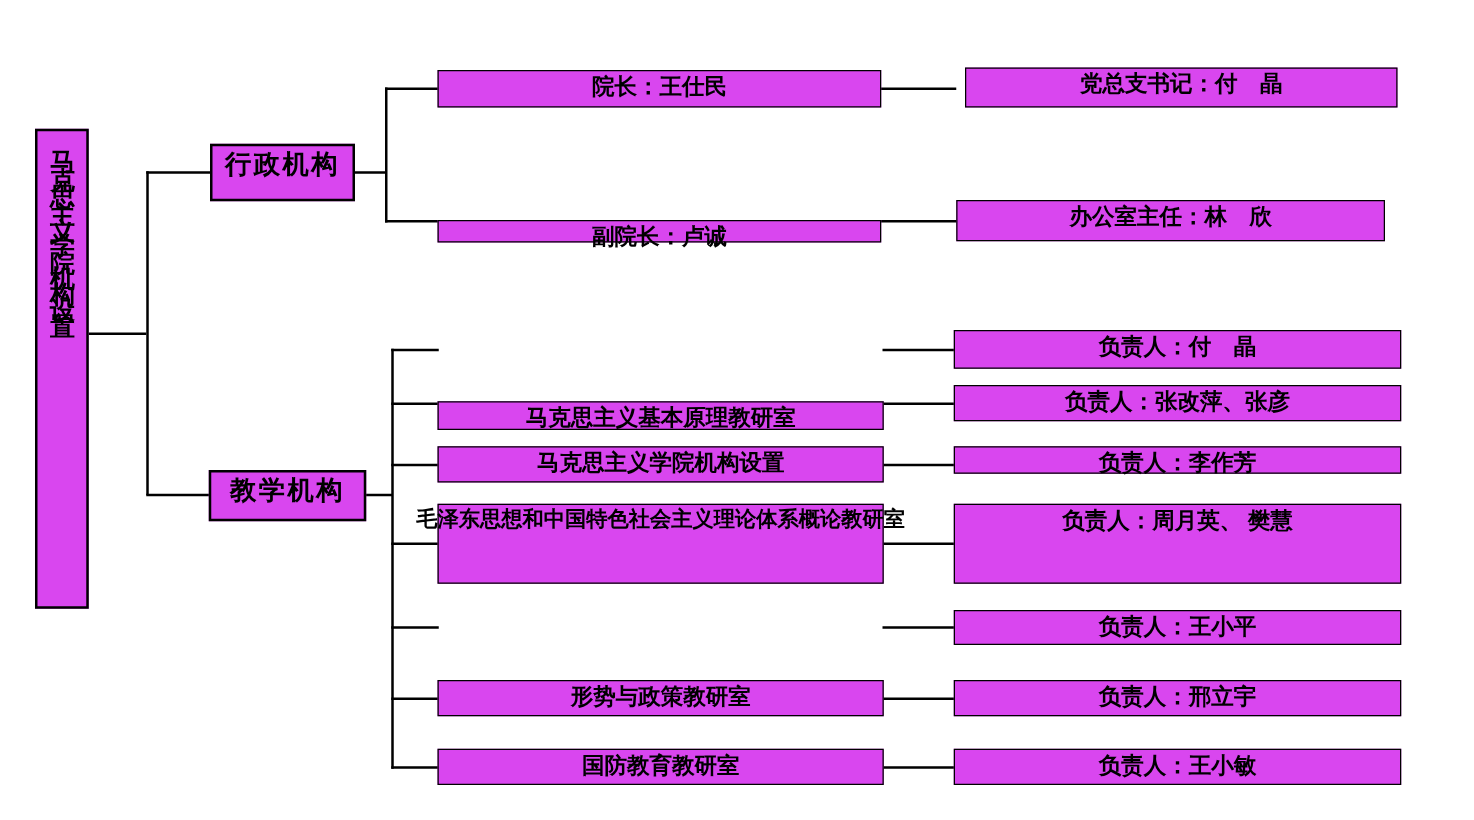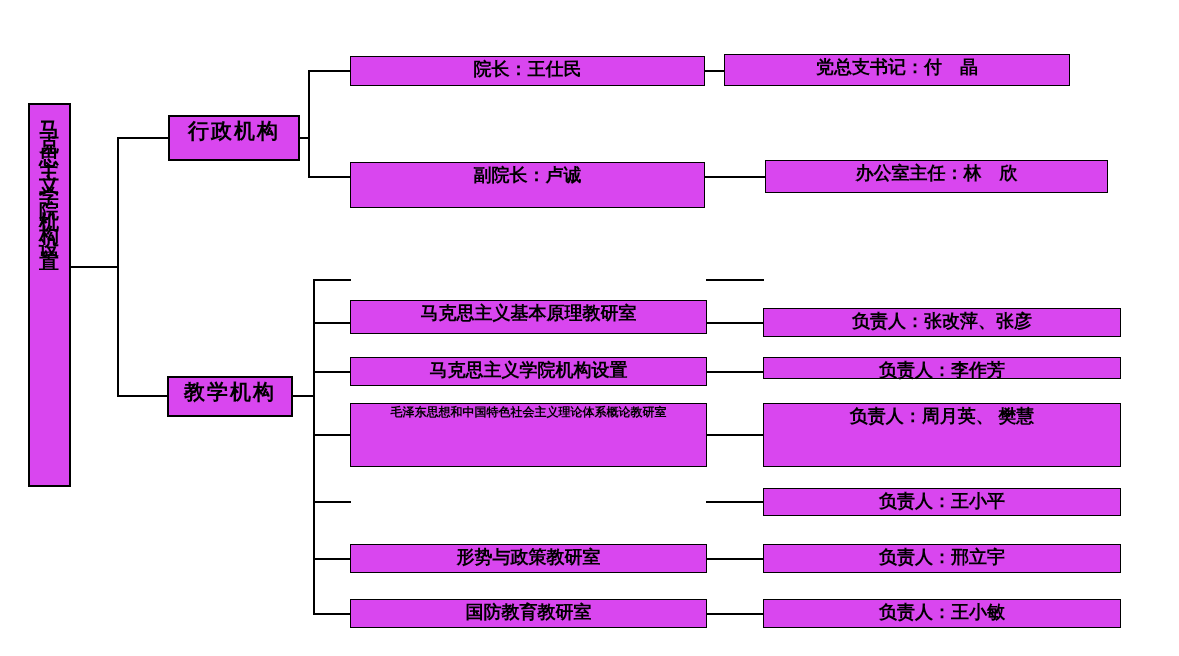--- a/index.html
+++ b/index.html
@@ -19,21 +19,21 @@
     background: #d946ef;
     display: flex;
     align-items: flex-start;
     justify-content: center;
     font-weight: bold;
     white-space: nowrap;
     z-index: 2;
   }
   .rowbox { border-width: 1.5px; font-size: 18px; }
   .branch { font-size: 21px; letter-spacing: 2px; }
-  .small  { font-size: 12px; }
+  .small  { font-size: 17px; }
   .hl, .vl { position: absolute; background: #000000; z-index: 1; }
   .hl { height: 1.5px; }
   .vl { width: 1.5px; }
   .vtext {
     writing-mode: vertical-rl;
     text-orientation: upright;
     font-size: 20px;
     font-weight: bold;
     letter-spacing: 13px;
     line-height: 1;
@@ -70,56 +70,59 @@
   <div class="hl" style="left:706px;top:371px;width:58px"></div>
   <div class="hl" style="left:706px;top:434px;width:58px"></div>
   <div class="hl" style="left:706px;top:501px;width:58px"></div>
   <div class="hl" style="left:706px;top:558px;width:58px"></div>
   <div class="hl" style="left:706px;top:613px;width:58px"></div>
 
   <div class="box" style="left:28px;top:103px;width:43px;height:384px">
     <span class="vtext">马克思主义学院机构设置</span>
   </div>
 
-  <div class="box branch" style="left:168px;top:115px;width:132px;height:46px">
+  <div class="box branch" style="left:168px;top:115px;width:116px;height:46px">
     <span>行政机构</span>
   </div>
   <div class="box branch" style="left:167px;top:376px;width:126px;height:41px">
     <span>教学机构</span>
   </div>
 
   <div class="box rowbox" style="left:350px;top:56px;width:355px;height:30px">
     <span>院长：王仕民</span>
   </div>
-  <div class="box rowbox" style="left:724px;top:54px;width:346px;height:32px">
+  <div class="box rowbox" style="left:772px;top:54px;width:346px;height:32px">
     <span>党总支书记：付　晶</span>
   </div>
-  <div class="box rowbox" style="left:350px;top:162px;width:355px;height:46px">
+  <div class="box rowbox" style="left:350px;top:176px;width:355px;height:18px">
     <span>副院长：卢诚</span>
   </div>
   <div class="box rowbox" style="left:765px;top:160px;width:343px;height:33px">
     <span>办公室主任：林　欣</span>
   </div>
 
-  <div class="box rowbox" style="left:350px;top:300px;width:357px;height:34px">
+  <div class="box rowbox" style="left:350px;top:321px;width:357px;height:23px">
     <span>马克思主义基本原理教研室</span>
   </div>
   <div class="box rowbox" style="left:350px;top:357px;width:357px;height:29px">
     <span>马克思主义学院机构设置</span>
   </div>
   <div class="box rowbox small" style="left:350px;top:403px;width:357px;height:64px">
     <span>毛泽东思想和中国特色社会主义理论体系概论教研室</span>
   </div>
   <div class="box rowbox" style="left:350px;top:544px;width:357px;height:29px">
     <span>形势与政策教研室</span>
   </div>
   <div class="box rowbox" style="left:350px;top:599px;width:357px;height:29px">
     <span>国防教育教研室</span>
   </div>
 
+  <div class="box rowbox" style="left:763px;top:264px;width:358px;height:31px">
+    <span>负责人：付　晶</span>
+  </div>
   <div class="box rowbox" style="left:763px;top:308px;width:358px;height:29px">
     <span>负责人：张改萍、张彦</span>
   </div>
   <div class="box rowbox" style="left:763px;top:357px;width:358px;height:22px">
     <span>负责人：李作芳</span>
   </div>
   <div class="box rowbox" style="left:763px;top:403px;width:358px;height:64px">
     <span>负责人：周月英、 樊慧</span>
   </div>
   <div class="box rowbox" style="left:763px;top:488px;width:358px;height:28px">

